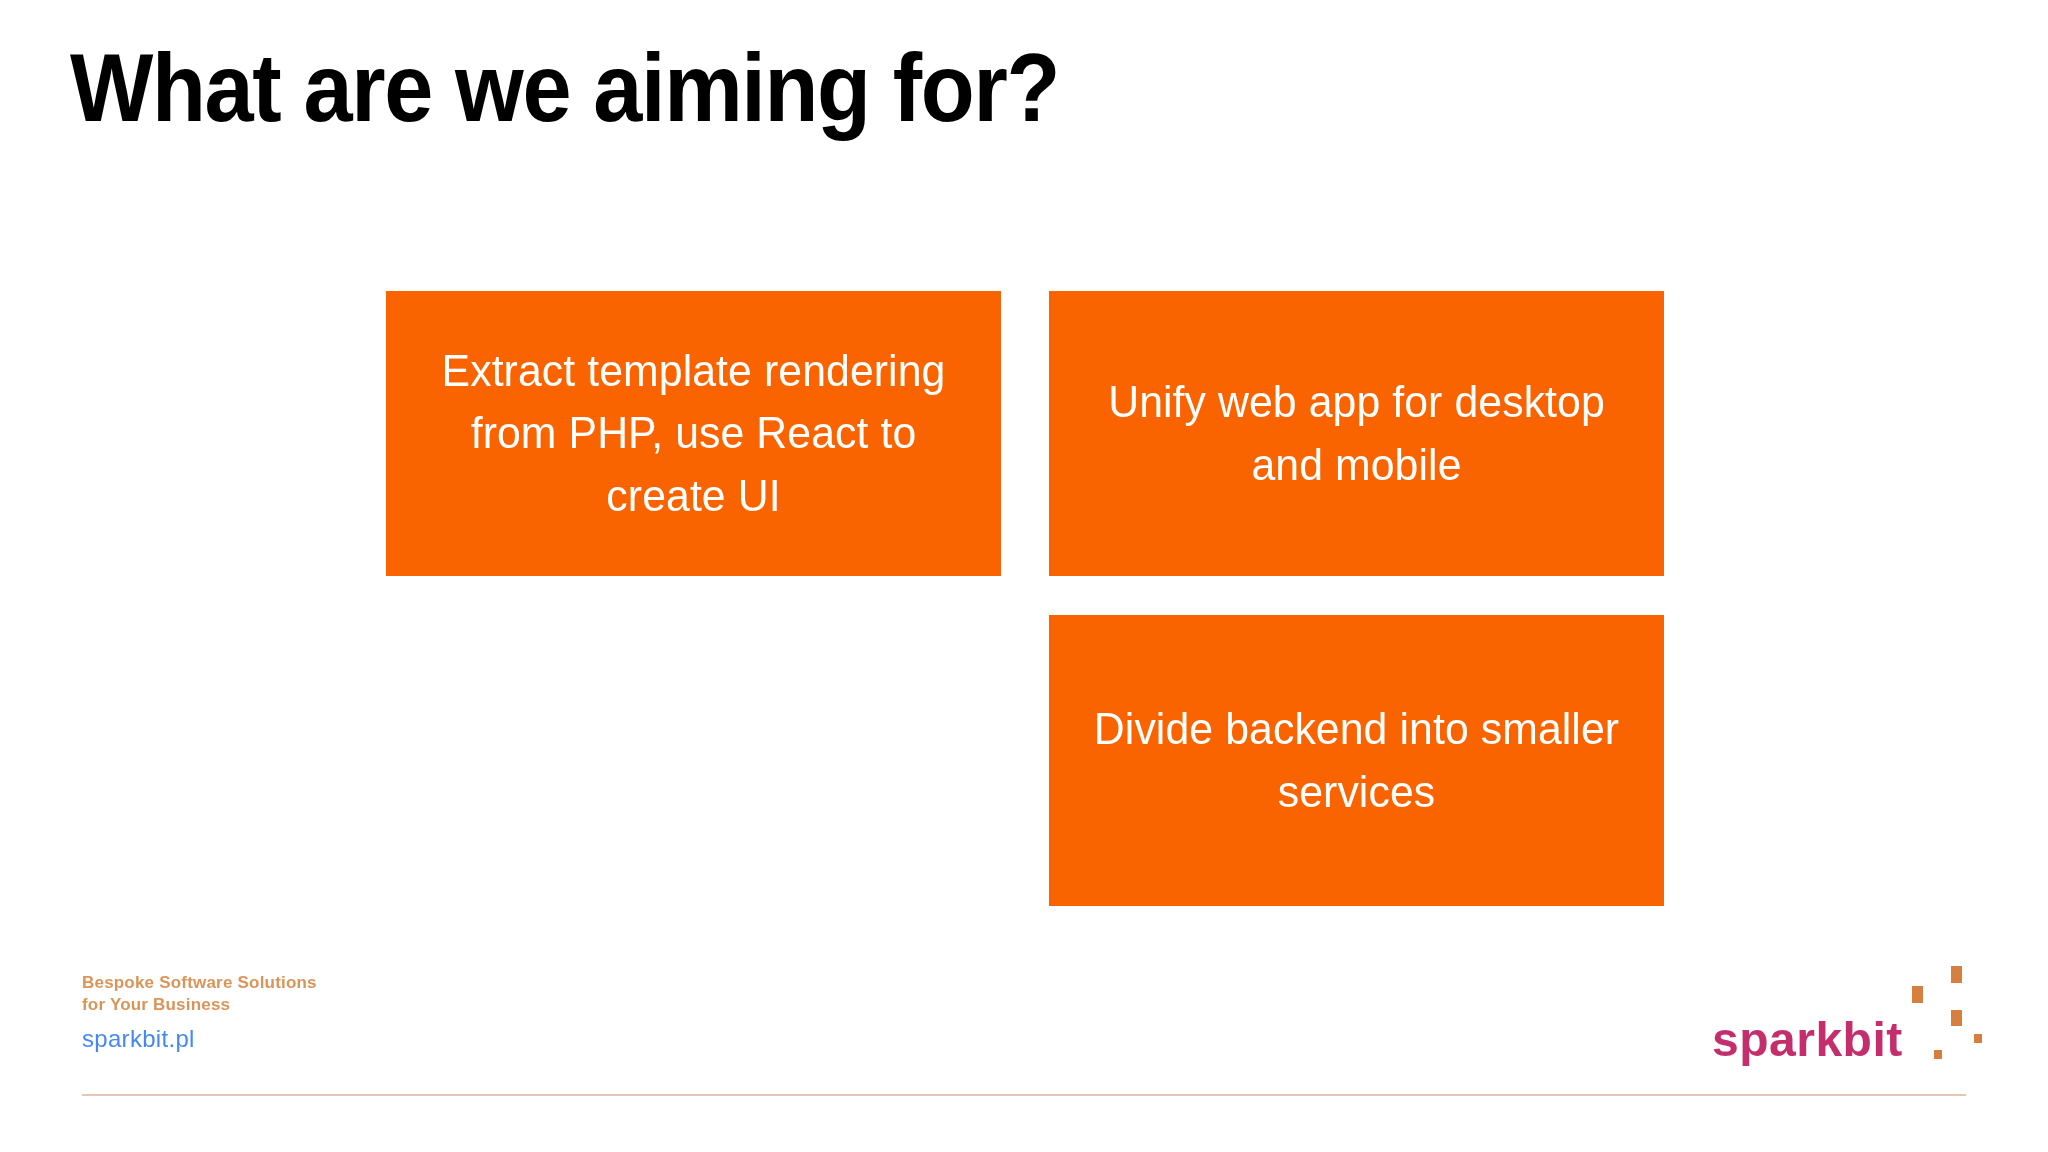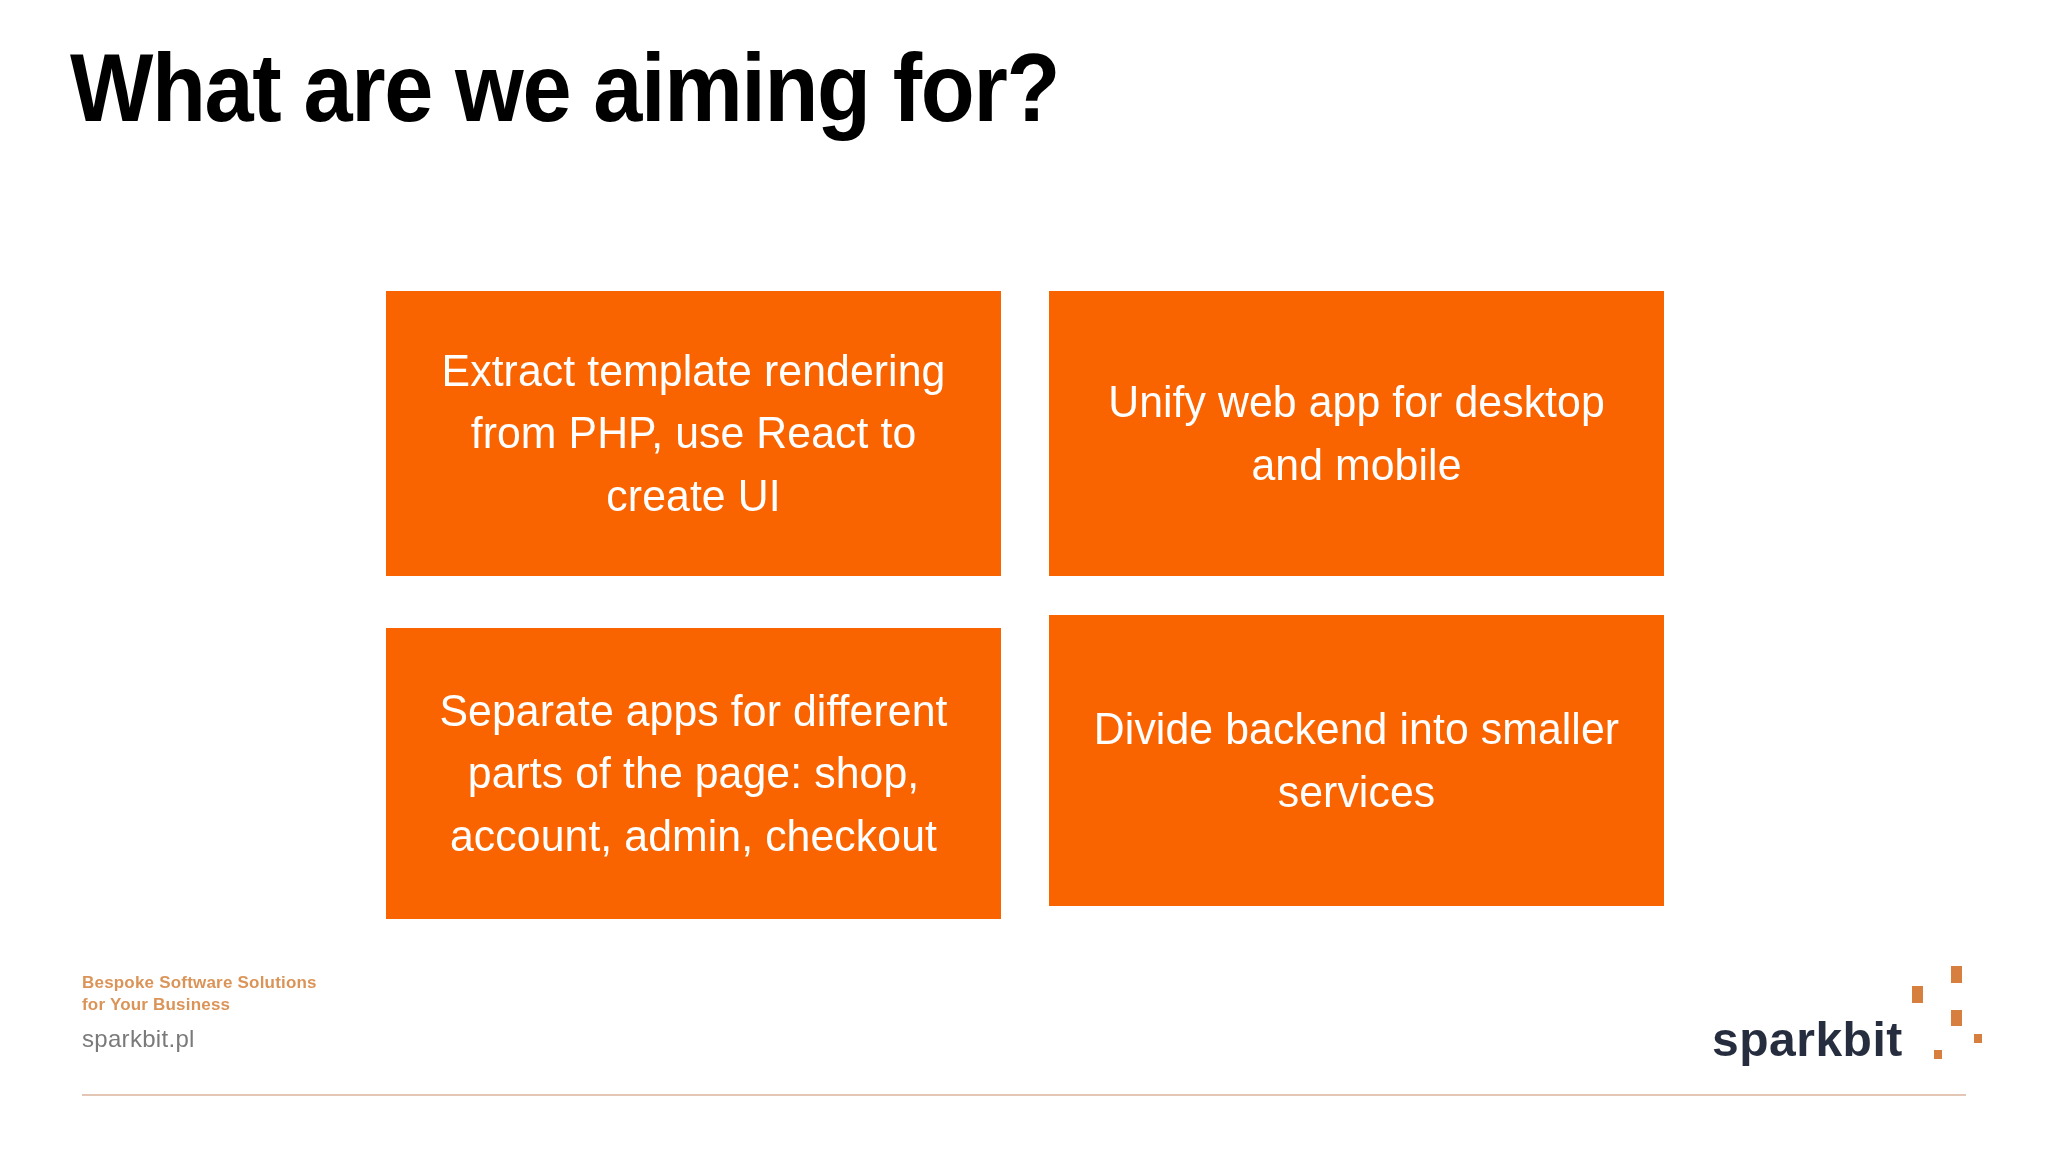--- a/index.html
+++ b/index.html
@@ -87,41 +87,41 @@
     font-size: 17px;
     font-weight: 700;
     color: #D98B4A;
     line-height: 1.28;
     letter-spacing: 0.2px;
     opacity: 0.92;
   }
   .footer-tagline .tagline-url {
     font-size: 24px;
     font-weight: 400;
-    color: #737373;
+    color: #3b82f6;
     line-height: 1.5;
     letter-spacing: 0.3px;
     padding-top: 5px;
     opacity: 0.95;
   }
 
   .brand-logo {
     position: absolute;
     left: 1706px;
     top: 960px;
     width: 300px;
     height: 110px;
   }
   .brand-wordmark {
     position: absolute;
     left: 6px;
     top: 52px;
     font-size: 48px;
     font-weight: 700;
-    color: #0f172a;
+    color: #be185d;
     letter-spacing: 0.5px;
     opacity: 0.9;
   }
   .brand-dots {
     position: absolute;
     left: 196px;
     top: 0px;
     width: 104px;
     height: 110px;
   }
@@ -156,23 +156,20 @@
   <div class="box-grid">
 
     <div class="goal-box" id="box-0">
       <div class="box-text">Extract template rendering from PHP, use React to create UI</div>
     </div>
 
     <div class="goal-box" id="box-1">
       <div class="box-text">Unify web app for desktop and mobile</div>
     </div>
 
-    <div class="goal-box" id="box-2">
-      <div class="box-text">Separate apps for different parts of the page: shop, account, admin, checkout</div>
-    </div>
 
     <div class="goal-box" id="box-3">
       <div class="box-text">Divide backend into smaller services</div>
     </div>
 
   </div>
 
   <div class="footer-tagline">
     <div class="tagline-line">Bespoke Software Solutions</div>
     <div class="tagline-line">for Your Business</div>

